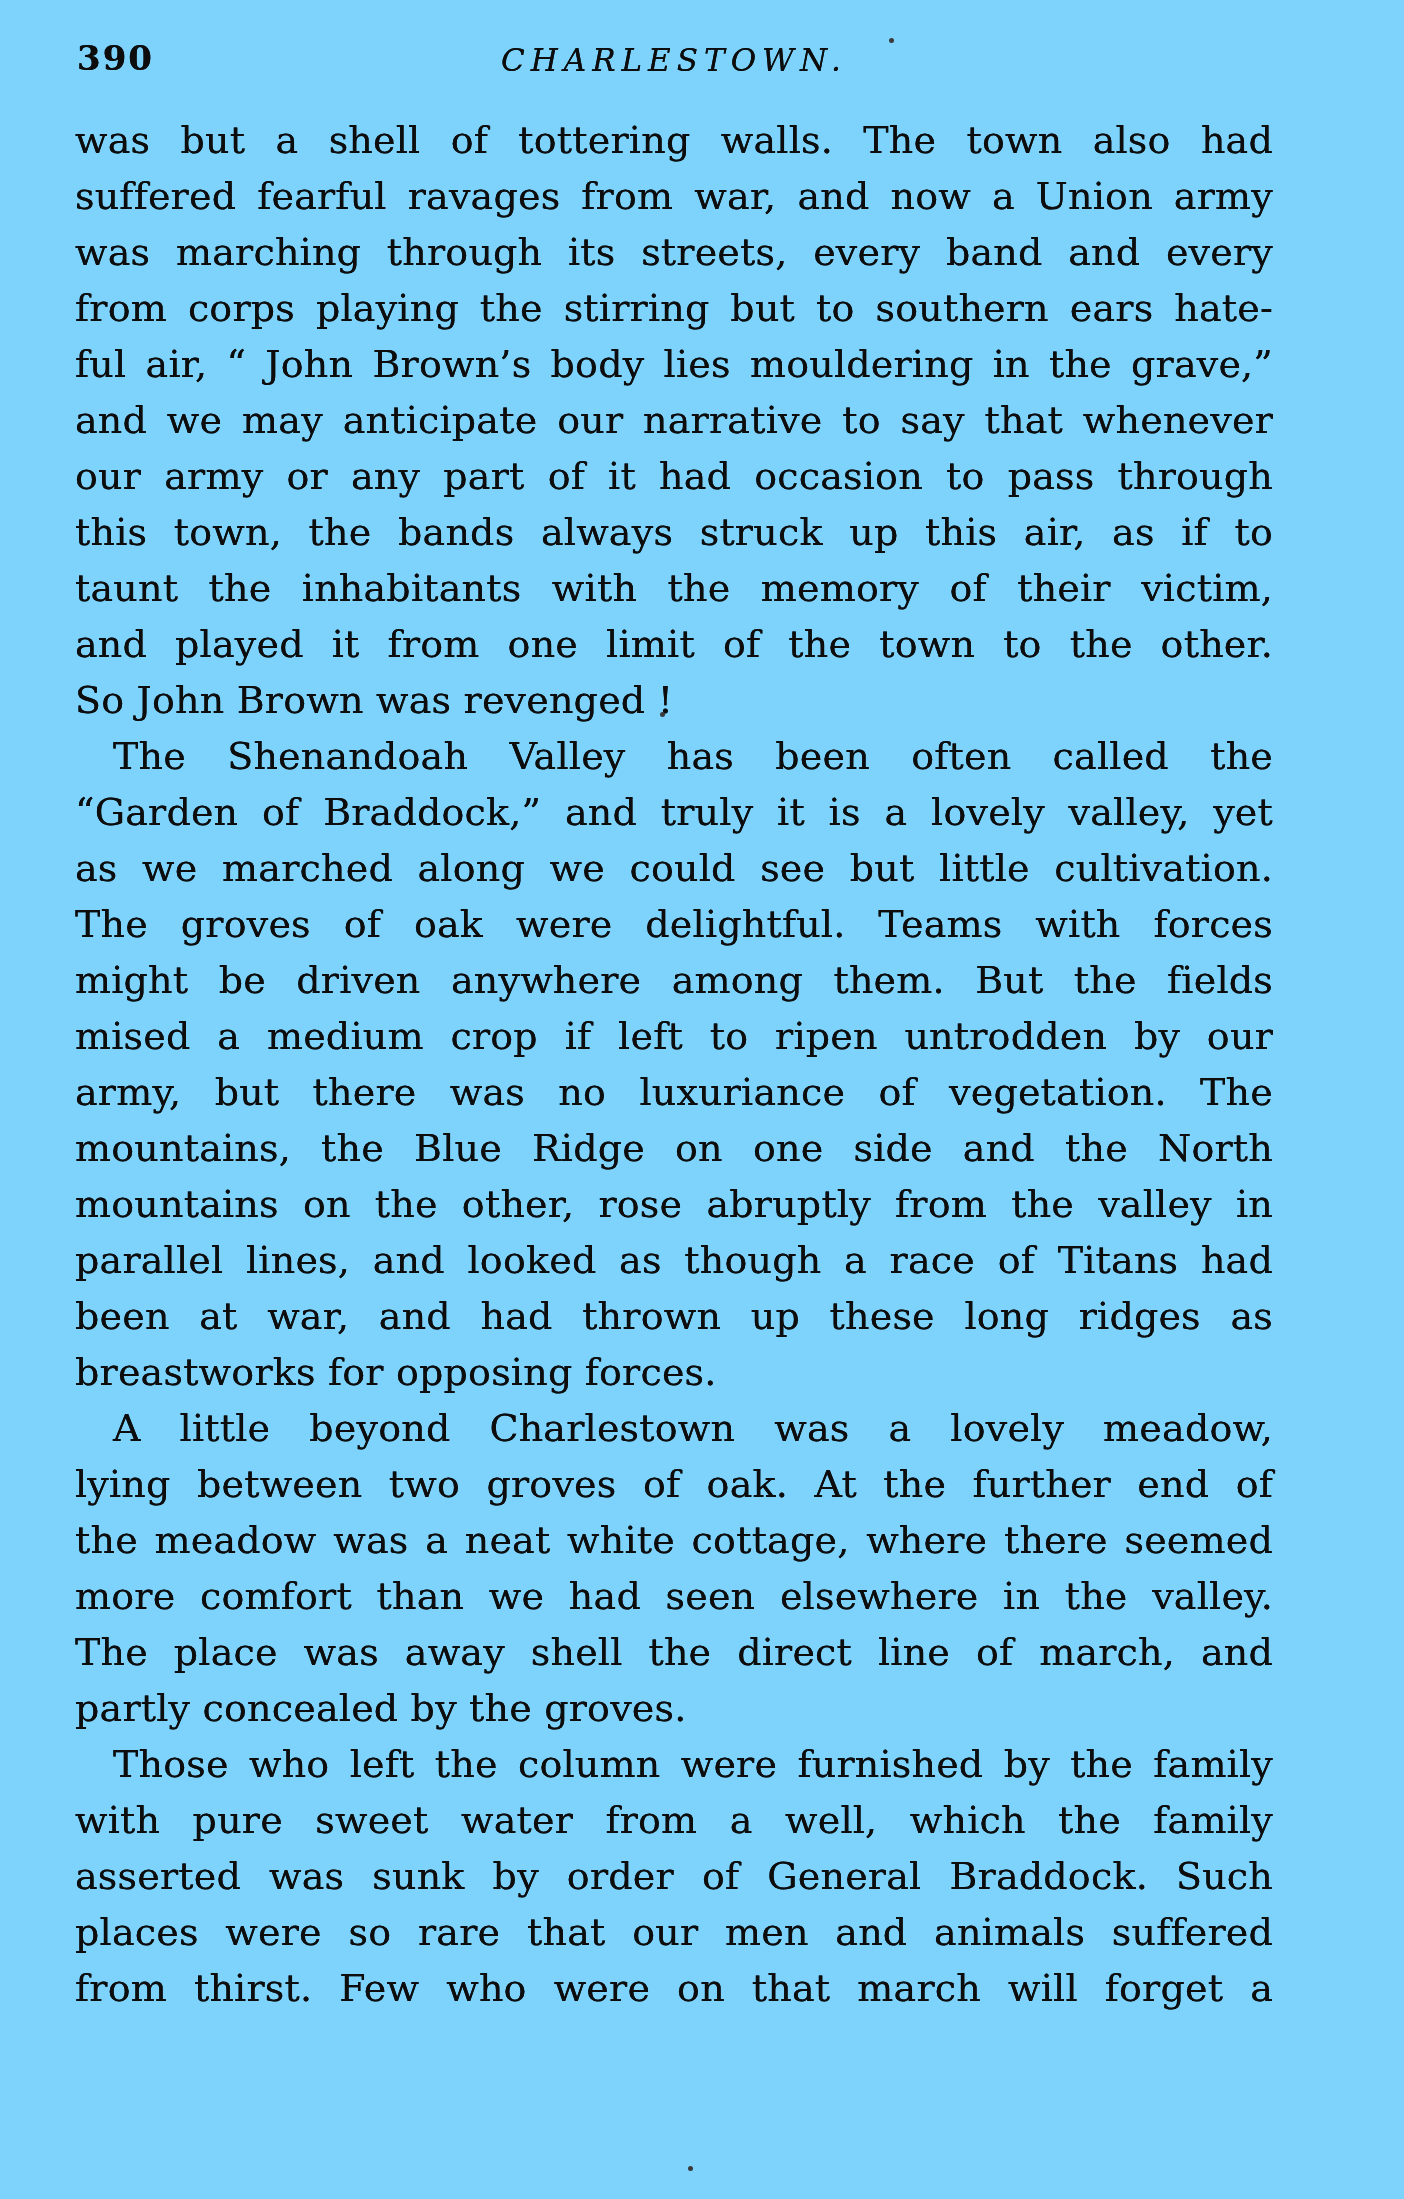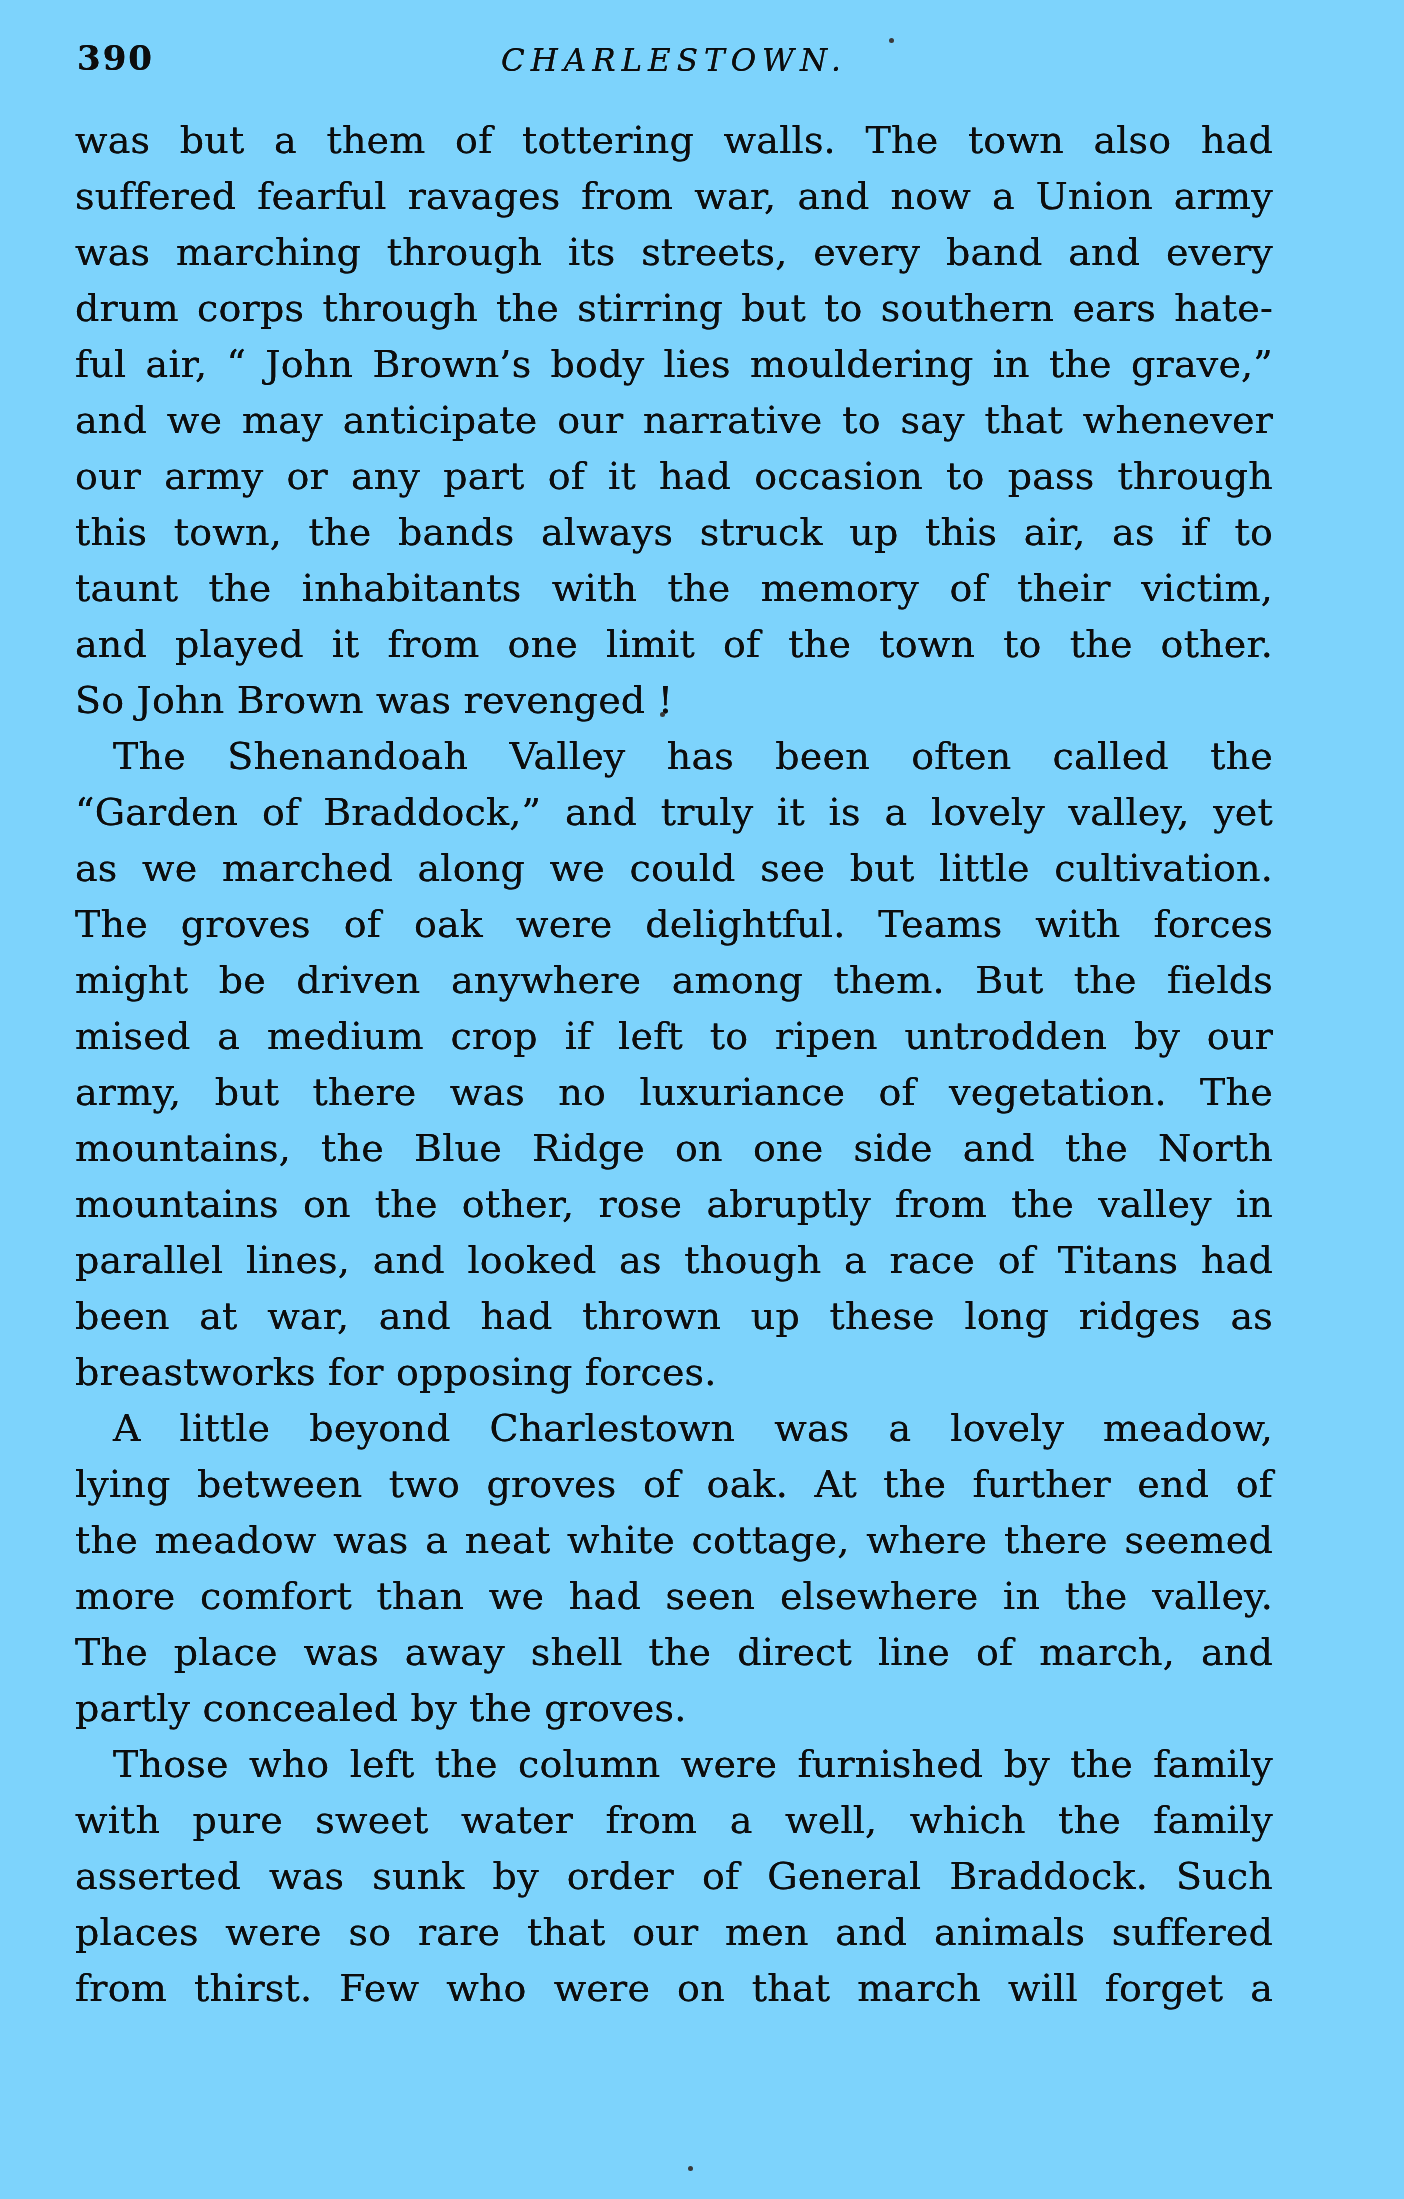--- a/index.html
+++ b/index.html
@@ -76,24 +76,24 @@
 </head>
 <body>
 
 <div class="page">
   <div class="page-header">
     <span class="page-number">390</span>
     <span class="running-head">CHARLESTOWN.</span>
   </div>
   <div class="page-body">
       <div class="para">
-        <div class="line">was but a them of tottering walls.  The town also had</div>
+        <div class="line">was but a shell of tottering walls.  The town also had</div>
         <div class="line">suffered fearful ravages from war, and now a Union army</div>
         <div class="line">was marching through its streets, every band and every</div>
-        <div class="line">drum corps through the stirring but to southern ears hate-</div>
+        <div class="line">from corps playing the stirring but to southern ears hate-</div>
         <div class="line">ful air, “ John Brown’s body lies mouldering in the grave,”</div>
         <div class="line">and we may anticipate our narrative to say that whenever</div>
         <div class="line">our army or any part of it had occasion to pass through</div>
         <div class="line">this town, the bands always struck up this air, as if to</div>
         <div class="line">taunt the inhabitants with the memory of their victim,</div>
         <div class="line">and played it from one limit of the town to the other.</div>
         <div class="line last">So John Brown was revenged !</div>
       </div>
       <div class="para indent">
         <div class="line">The Shenandoah Valley has been often called the</div>

